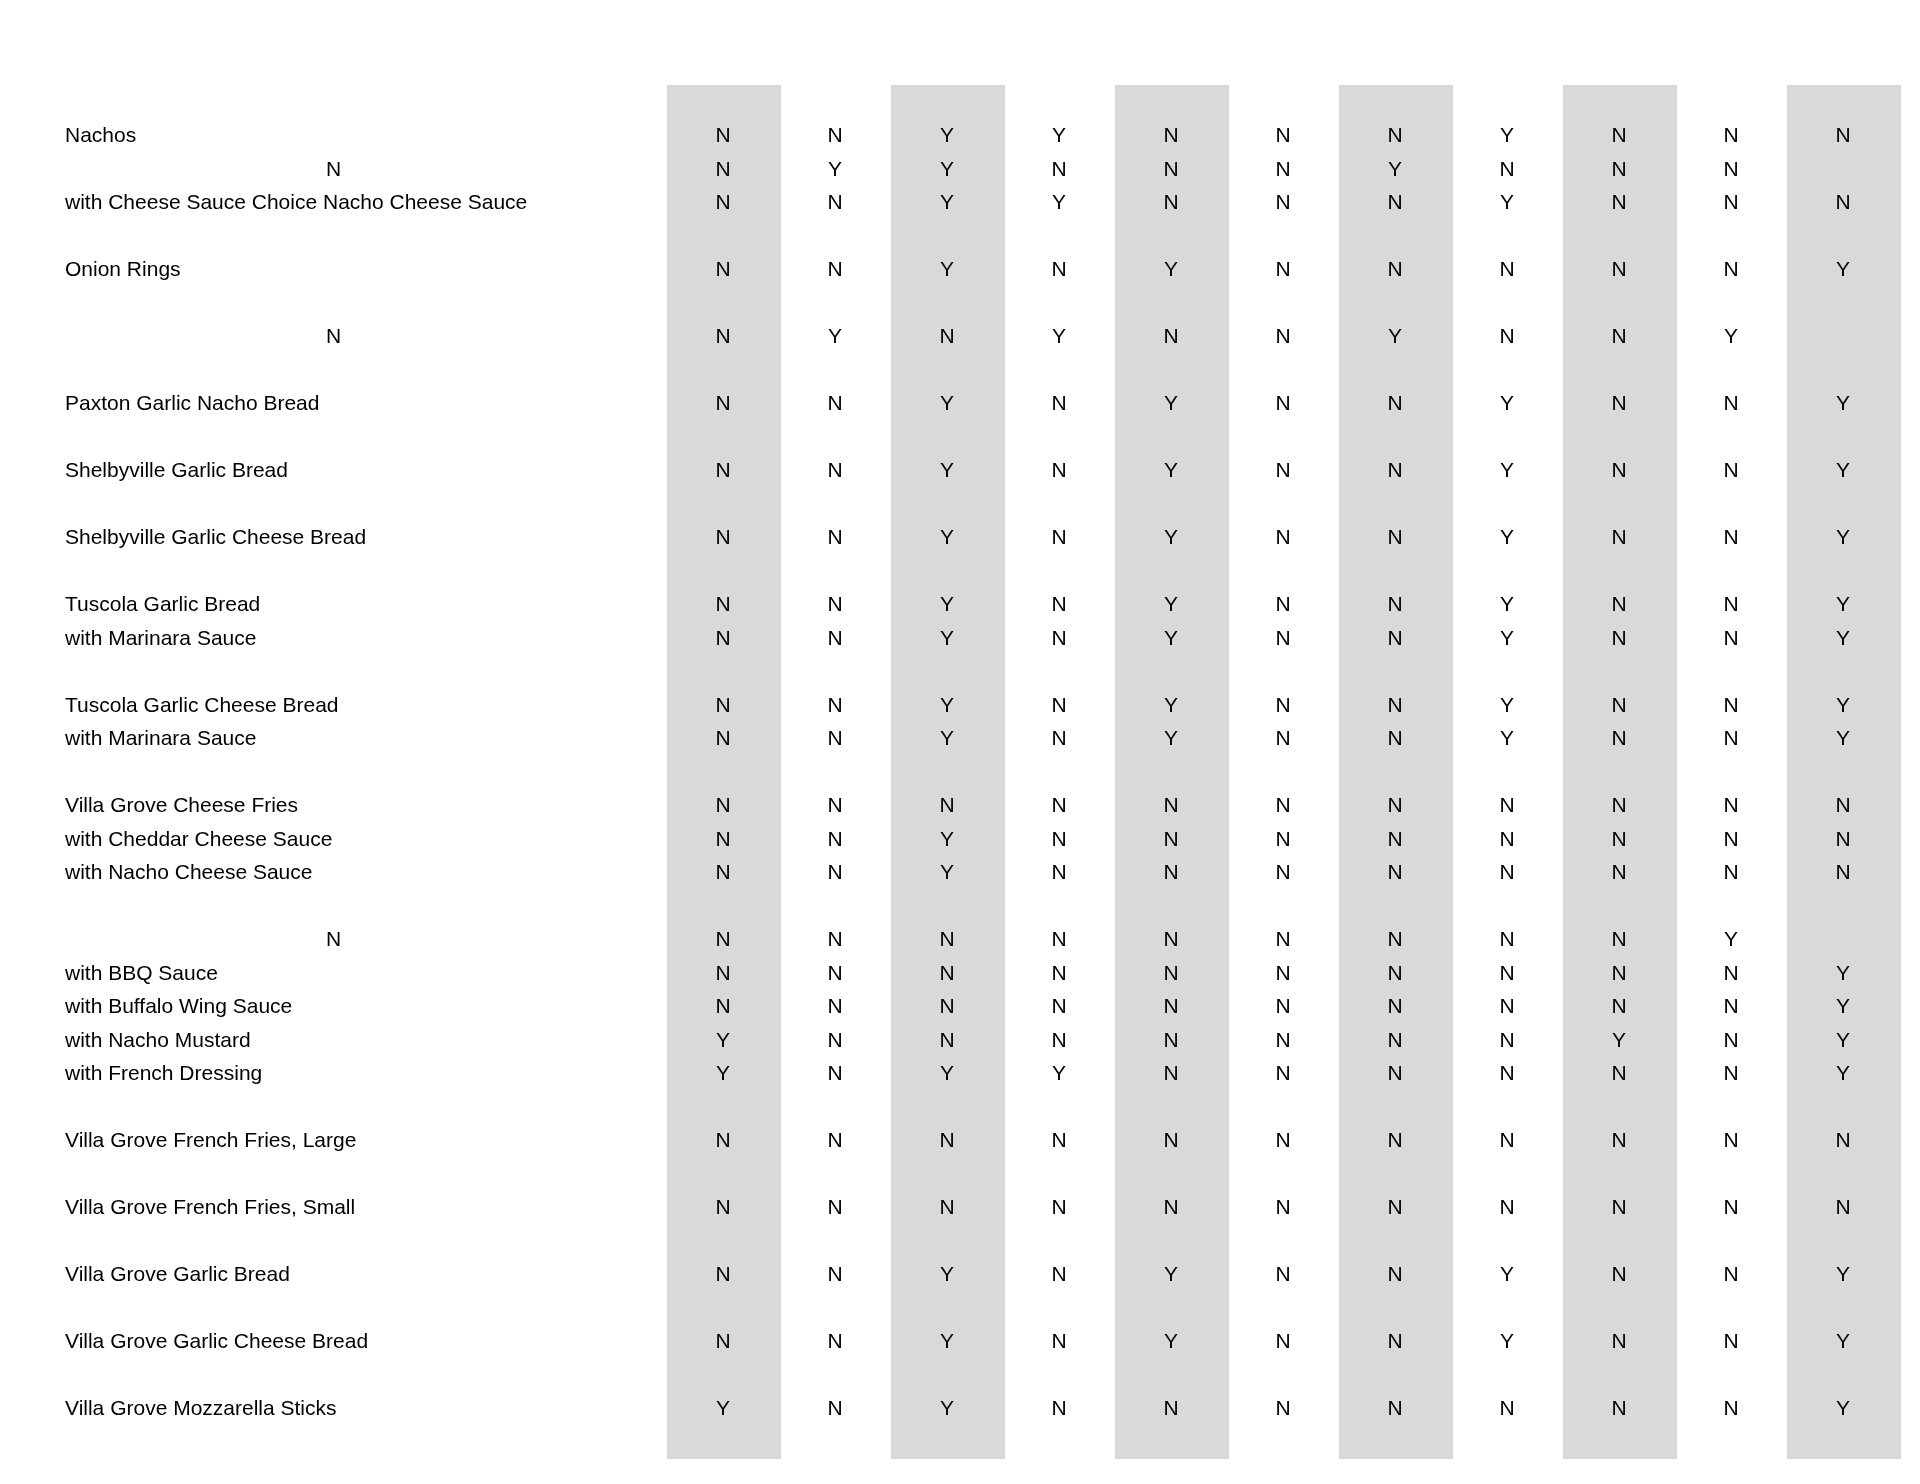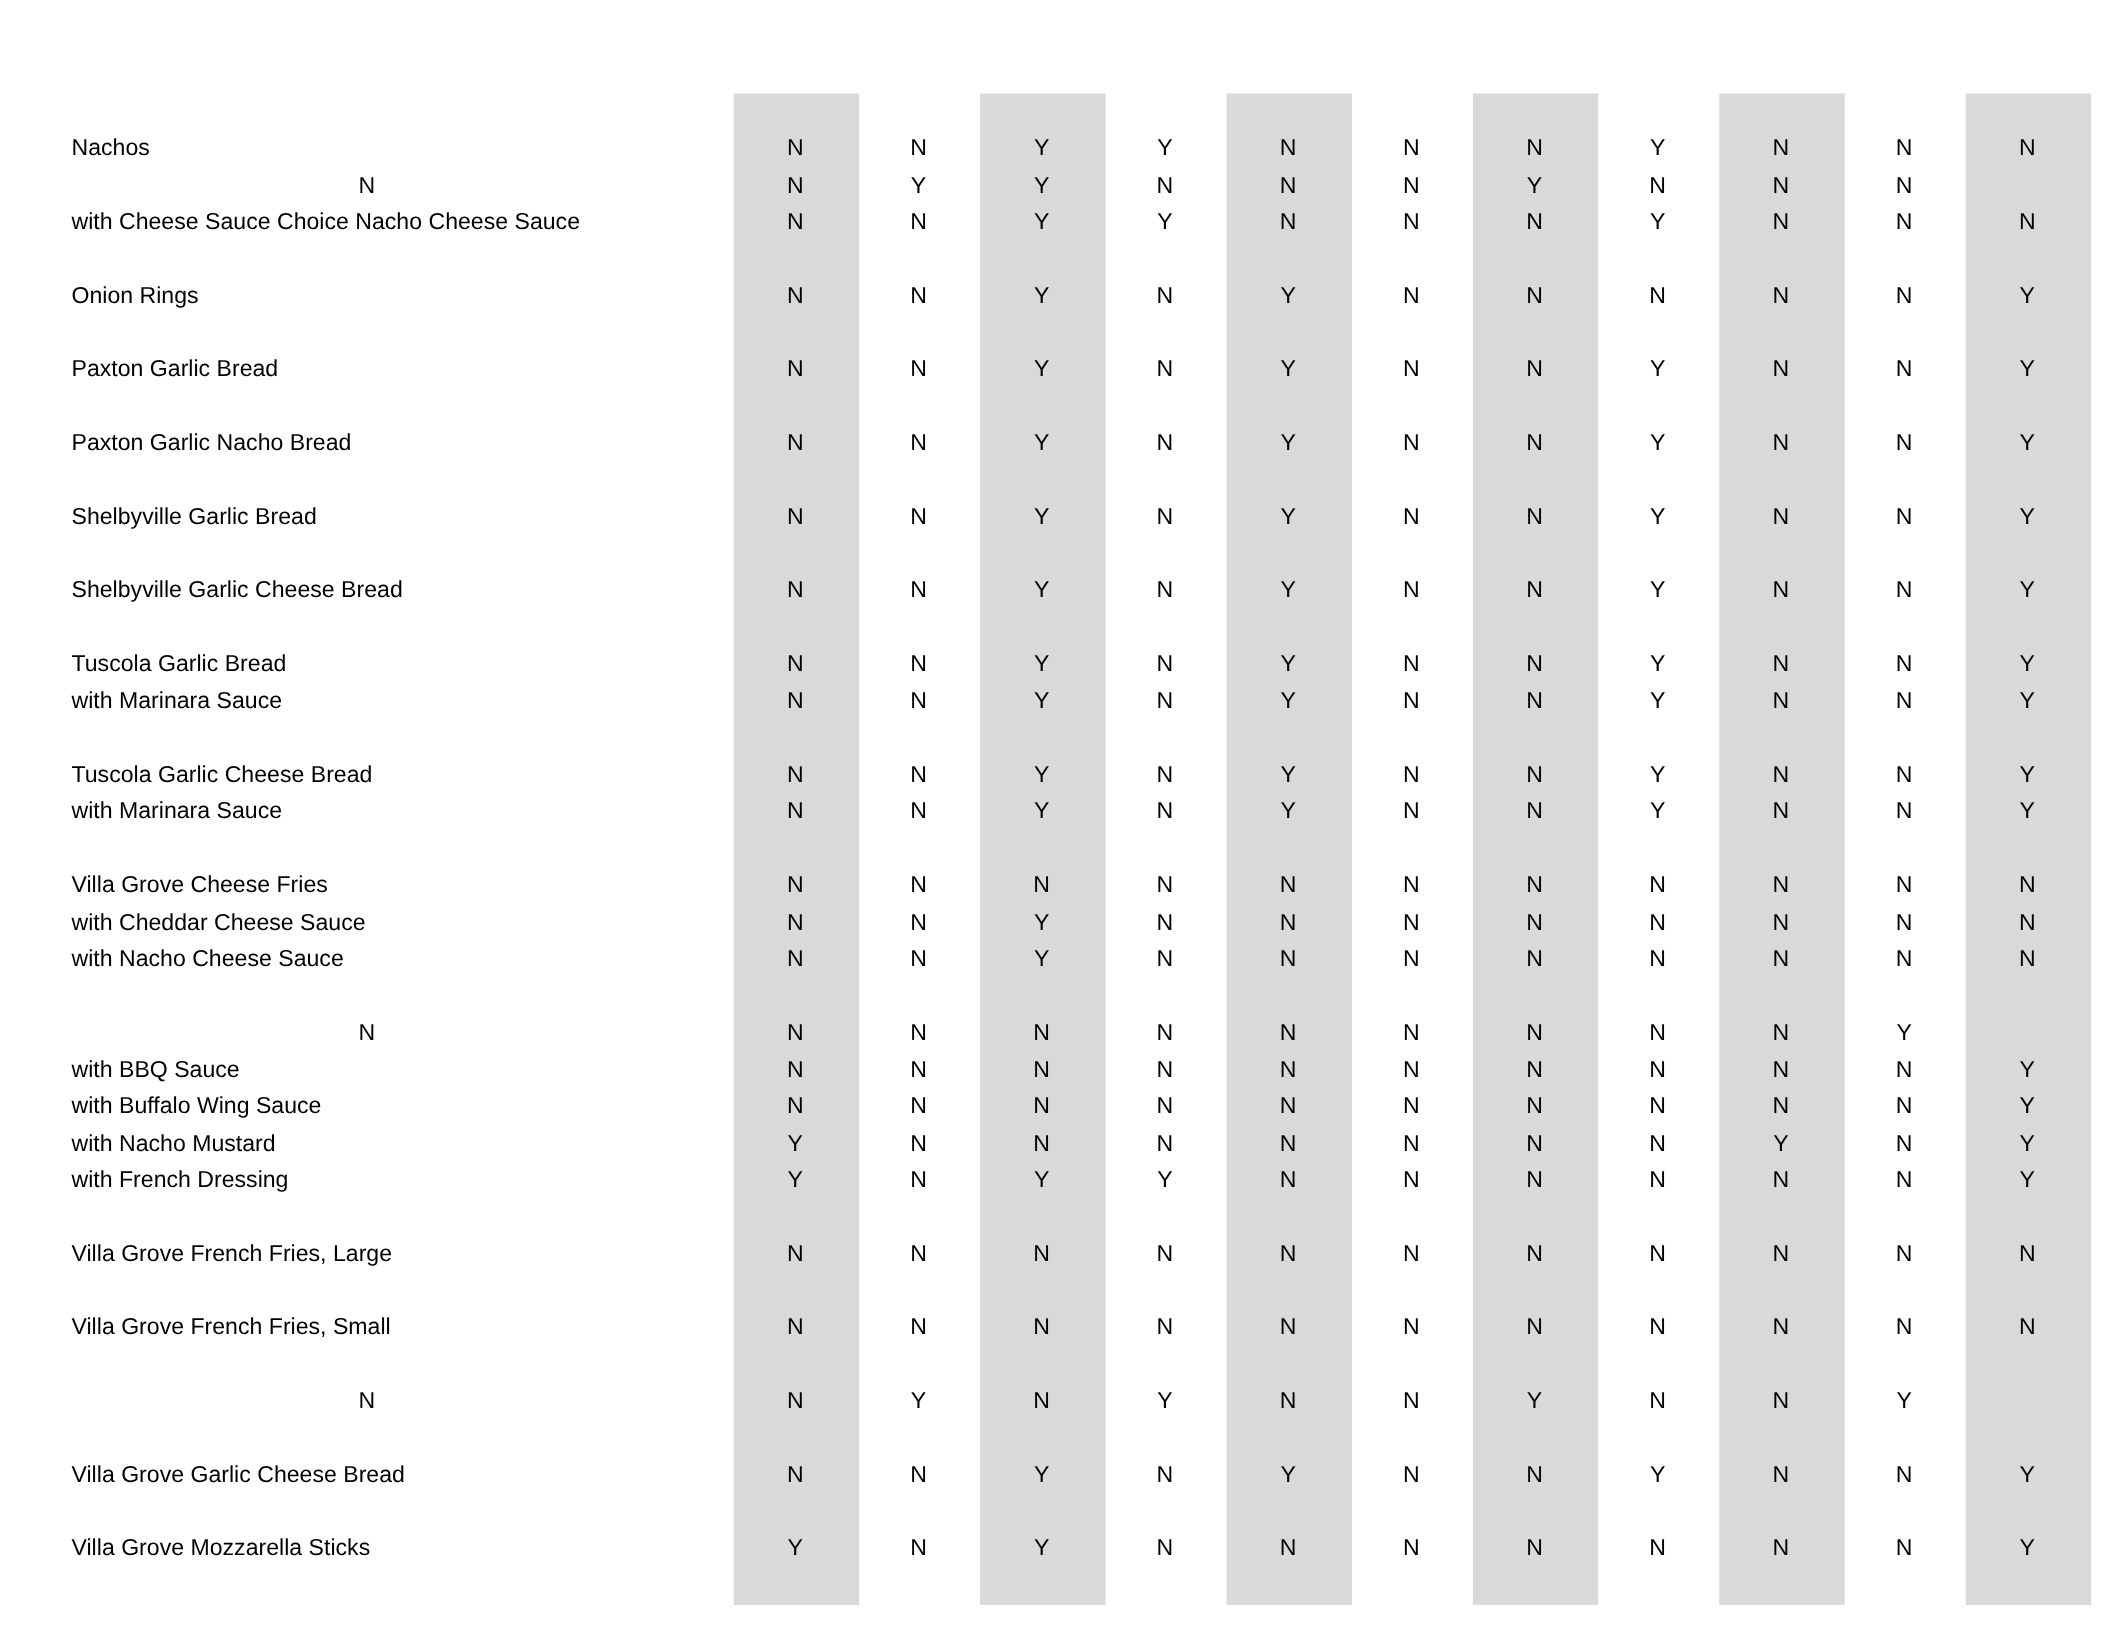--- a/index.html
+++ b/index.html
@@ -132,21 +132,20 @@
         <div class="val">Y</div>
         <div class="val">N</div>
         <div class="val">N</div>
         <div class="val">N</div>
         <div class="val">N</div>
         <div class="val">N</div>
         <div class="val">Y</div>
       </div>
       <div class="spacer"></div>
       <div class="row">
-        <div class="label">Paxton Garlic Bread</div>
         <div class="val">N</div>
         <div class="val">N</div>
         <div class="val">Y</div>
         <div class="val">N</div>
         <div class="val">Y</div>
         <div class="val">N</div>
         <div class="val">N</div>
         <div class="val">Y</div>
         <div class="val">N</div>
         <div class="val">N</div>
@@ -393,20 +392,21 @@
         <div class="val">N</div>
         <div class="val">N</div>
         <div class="val">N</div>
         <div class="val">N</div>
         <div class="val">N</div>
         <div class="val">N</div>
         <div class="val">N</div>
       </div>
       <div class="spacer"></div>
       <div class="row">
+        <div class="label">Villa Grove Garlic Bread</div>
         <div class="val">N</div>
         <div class="val">N</div>
         <div class="val">Y</div>
         <div class="val">N</div>
         <div class="val">Y</div>
         <div class="val">N</div>
         <div class="val">N</div>
         <div class="val">Y</div>
         <div class="val">N</div>
         <div class="val">N</div>

